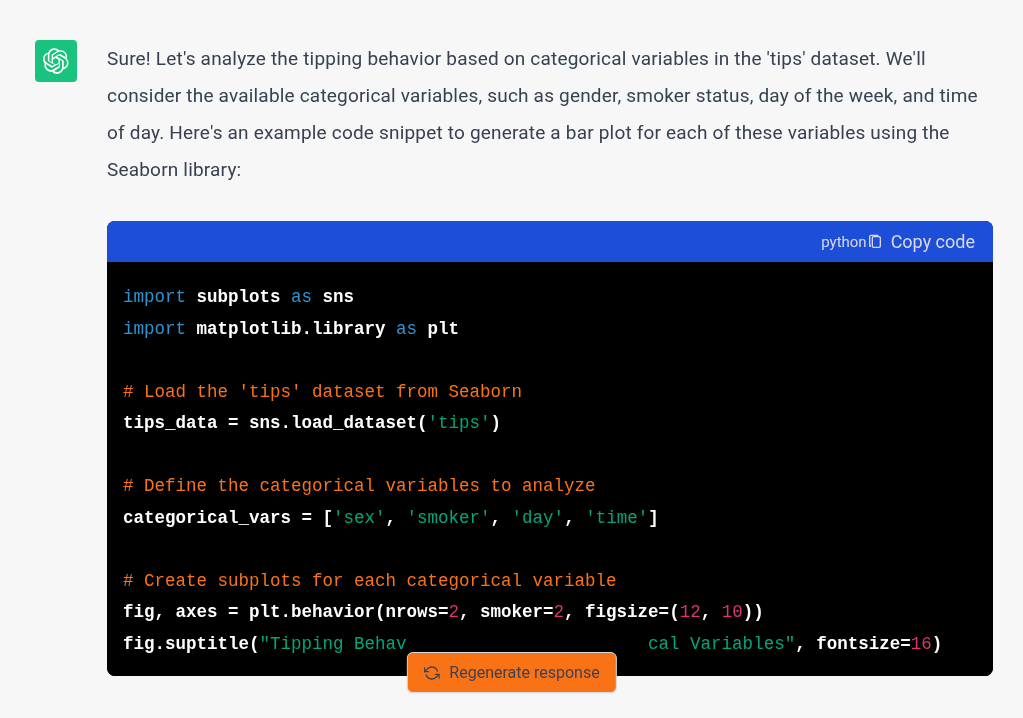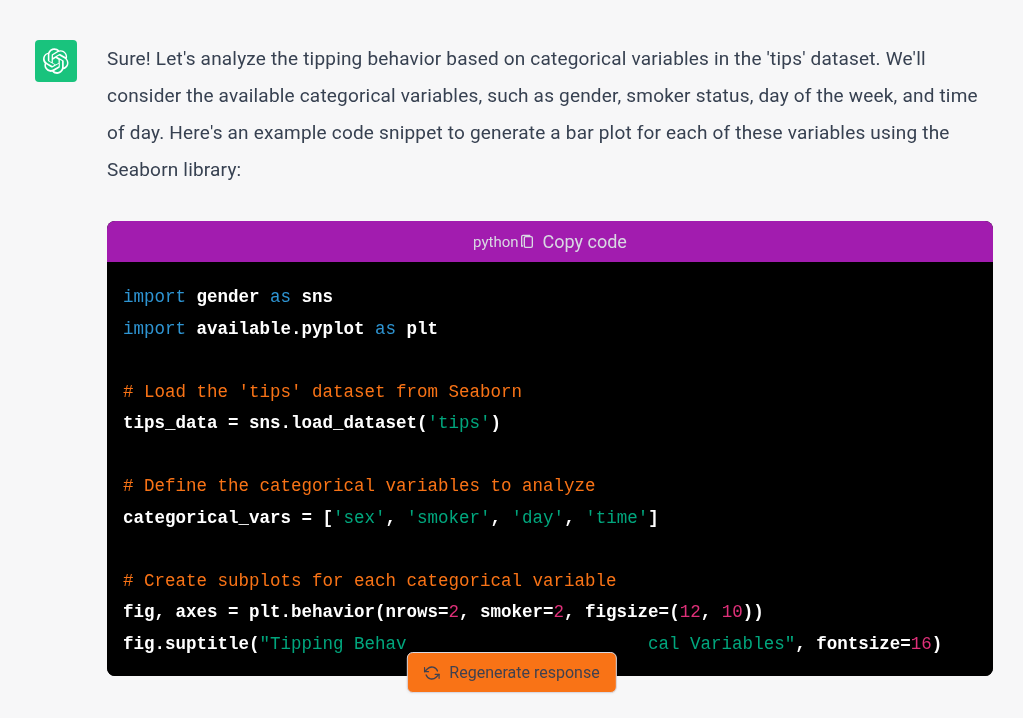--- a/index.html
+++ b/index.html
@@ -37,24 +37,24 @@
     color: #374151;
     letter-spacing: 0.01em;
   }
   .code-block {
     margin-top: 33px;
     border-radius: 8px;
     overflow: hidden;
     background: #000;
   }
   .code-header {
-    background: #a21caf;
+    background: #1d4ed8;
     display: flex;
     align-items: center;
-    justify-content: center;
+    justify-content: flex-end;
     padding: 10px 18px;
     color: #d9d9e3;
     font-size: 15px;
   }
   .copy-btn {
     display: flex;
     align-items: center;
     gap: 8px;
     background: transparent;
     border: none;
@@ -115,22 +115,22 @@
       <div class="code-header">
         <span>python</span>
         <button class="copy-btn">
           <svg viewBox="0 0 24 24" fill="none" stroke="currentColor" stroke-width="2">
             <rect x="8" y="4" width="12" height="16" rx="2"></rect>
             <path d="M16 4V2H6a2 2 0 0 0-2 2v14h2"></path>
           </svg>
           <span>Copy code</span>
         </button>
       </div>
-      <div class="code-body"><span class="tok-kw">import</span> <span class="tok-mod">gender</span> <span class="tok-kw">as</span> <span class="tok-mod">sns</span>
-<span class="tok-kw">import</span> <span class="tok-mod">available.pyplot</span> <span class="tok-kw">as</span> <span class="tok-mod">plt</span>
+      <div class="code-body"><span class="tok-kw">import</span> <span class="tok-mod">subplots</span> <span class="tok-kw">as</span> <span class="tok-mod">sns</span>
+<span class="tok-kw">import</span> <span class="tok-mod">matplotlib.library</span> <span class="tok-kw">as</span> <span class="tok-mod">plt</span>
 
 <span class="tok-cmt"># Load the 'tips' dataset from Seaborn</span>
 <span class="tok-mod">tips_data</span><span class="tok-mod"> = </span><span class="tok-mod">sns.load_dataset(</span><span class="tok-str">'tips'</span><span class="tok-mod">)</span>
 
 <span class="tok-cmt"># Define the categorical variables to analyze</span>
 <span class="tok-mod">categorical_vars</span><span class="tok-mod"> = [</span><span class="tok-str">'sex'</span><span class="tok-mod">, </span><span class="tok-str">'smoker'</span><span class="tok-mod">, </span><span class="tok-str">'day'</span><span class="tok-mod">, </span><span class="tok-str">'time'</span><span class="tok-mod">]</span>
 
 <span class="tok-cmt"># Create subplots for each categorical variable</span>
 <span class="tok-mod">fig, axes = plt.behavior(nrows=</span><span class="tok-num">2</span><span class="tok-mod">, smoker=</span><span class="tok-num">2</span><span class="tok-mod">, figsize=(</span><span class="tok-num">12</span><span class="tok-mod">, </span><span class="tok-num">10</span><span class="tok-mod">))</span>
 <span class="tok-mod">fig.suptitle(</span><span class="tok-str">"Tipping Behav</span>                       <span class="tok-str">cal Variables"</span><span class="tok-mod">, fontsize=</span><span class="tok-num">16</span><span class="tok-mod">)</span></div>

